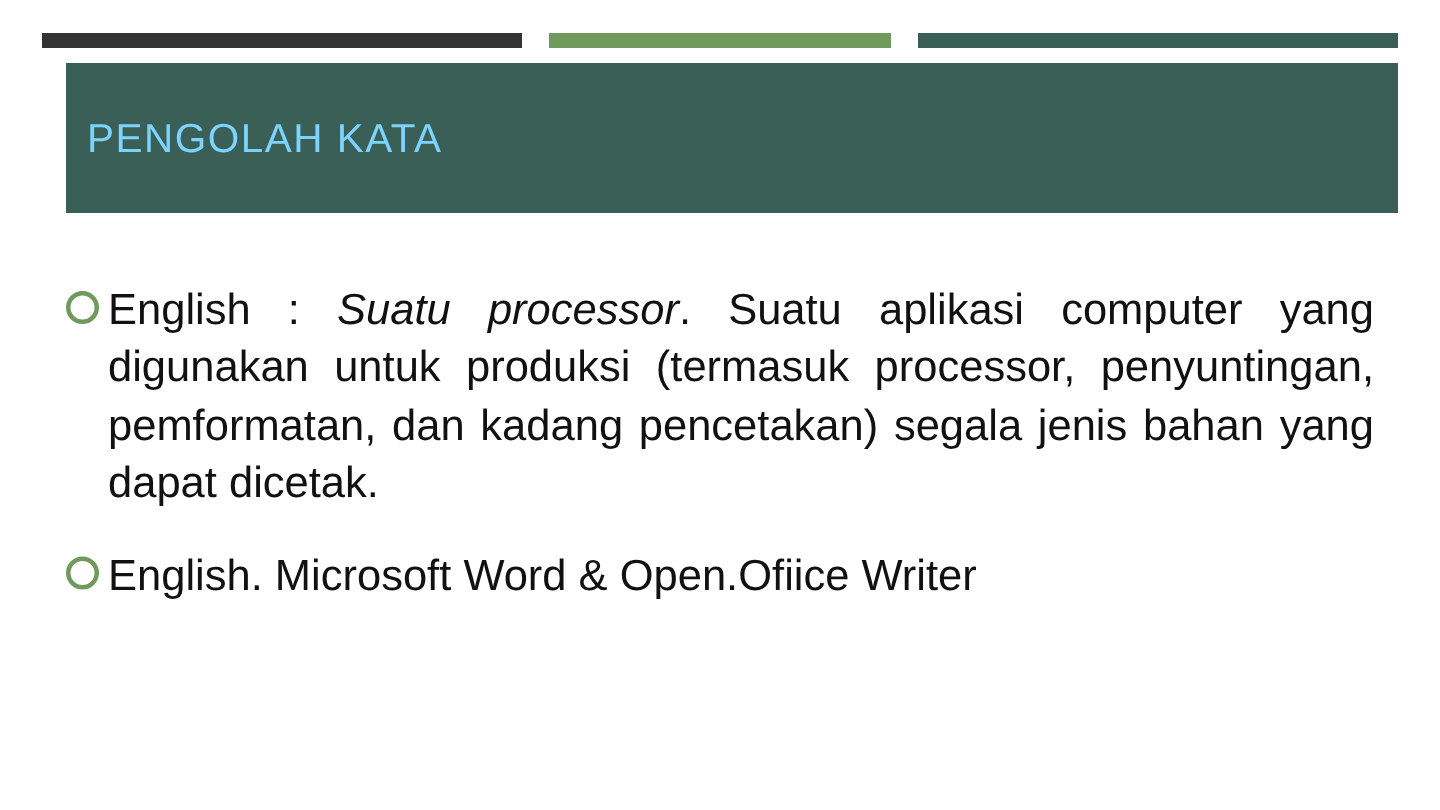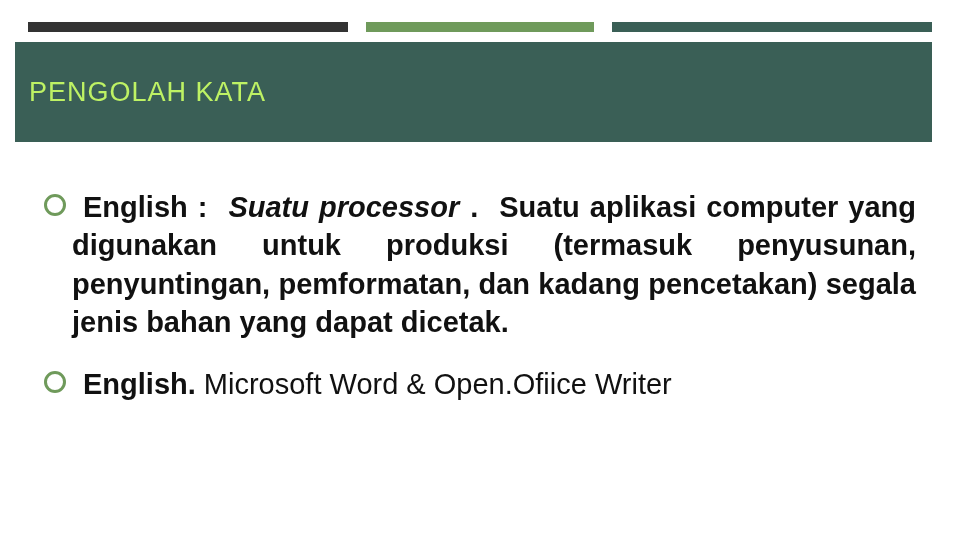--- a/index.html
+++ b/index.html
@@ -7,22 +7,22 @@
   .slide { position: relative; width: 960px; height: 540px; }
 
   .bar-top { position: absolute; left: 28px; top: 22px; right: 28px; height: 10px; display: flex; }
   .bar-dark { flex: 1.4; background: #333333; }
   .bar-gap  { flex: 0.08; }
   .bar-green{ flex: 1; background: #6f9a5b; }
   .bar-gap2 { flex: 0.08; }
   .bar-teal { flex: 1.4; background: #3a5f56; }
 
   .title-block {
-    position: absolute; left: 15px; top: 42px; right: 28px; height: 100px;
-    background: #3a5f56; color: #bef264;
+    position: absolute; left: 44px; top: 42px; right: 28px; height: 100px;
+    background: #3a5f56; color: #7dd3fc;
     display: flex; align-items: center; padding: 0 14px;
     font-size: 27px; font-weight: 400; letter-spacing: 1px;
   }
 
   .content {
     position: absolute; left: 44px; right: 44px; top: 188px;
   }
 
   .item { display: flex; align-items: flex-start; margin-bottom: 24px; }
 
@@ -35,21 +35,21 @@
     background: transparent;
   }
 
   .item-text {
     font-size: 29px;
     line-height: 1.32;
     color: #111;
   }
   .justify { text-align: justify; }
 
-  .bold   { font-weight: 700; margin-left: 11px; }
+  .bold   { font-weight: 400; }
   .italic { font-style: italic; }
 </style>
 </head>
 <body>
 
 <div class="slide">
 
   <div class="bar-top">
     <div class="bar-dark"></div>
     <div class="bar-gap"></div>
@@ -60,21 +60,21 @@
 
   <div class="title-block">
     <span>PENGOLAH KATA</span>
   </div>
 
   <div class="content">
 
     <div class="item">
       <div class="bullet"></div>
       <div class="item-text justify">
-        <span class="bold">English : </span><span class="bold italic">Suatu processor</span><span class="bold">. </span><span class="bold">Suatu aplikasi computer yang digunakan untuk produksi (termasuk penyusunan, penyuntingan, pemformatan, dan kadang pencetakan) segala jenis bahan yang dapat dicetak.</span>
+        <span class="bold">English : </span><span class="bold italic">Suatu processor</span><span class="bold">. </span><span class="bold">Suatu aplikasi computer yang digunakan untuk produksi (termasuk processor, penyuntingan, pemformatan, dan kadang pencetakan) segala jenis bahan yang dapat dicetak.</span>
       </div>
     </div>
 
     <div class="item">
       <div class="bullet"></div>
       <div class="item-text">
         <span class="bold">English. </span><span>Microsoft Word &amp; Open.Ofiice Writer</span>
       </div>
     </div>
 

